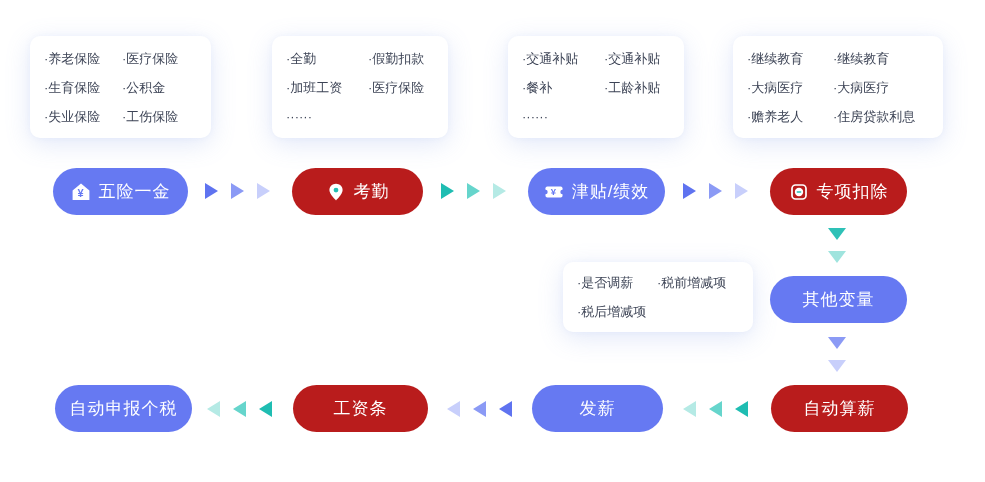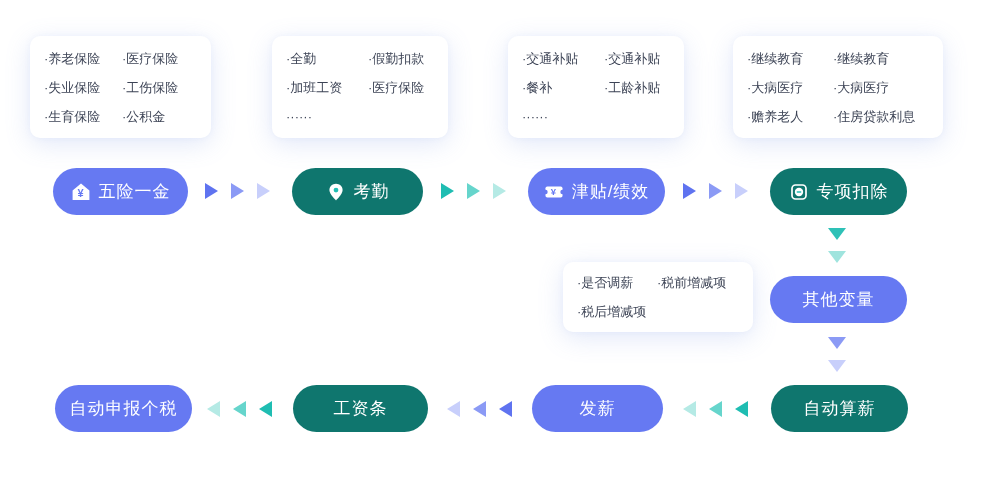--- a/index.html
+++ b/index.html
@@ -13,44 +13,44 @@
     padding:8px 14px; box-sizing:border-box;
   }
   .card-row { display:flex; line-height:29px; font-size:13px; color:#3d4456; white-space:nowrap; }
   .card-row .c1 { width:var(--c1w,82px); flex:none; }
   .pill {
     position:absolute; height:47px; border-radius:24px; box-sizing:border-box;
     display:flex; align-items:center; justify-content:center; gap:8px;
     color:#fff; font-size:17px; letter-spacing:1px; white-space:nowrap;
   }
   .pill.purple { background:#6679f2; }
-  .pill.teal   { background:#0f766e; }
+  .pill.teal   { background:#b91c1c; }
   .tri { position:absolute; width:0; height:0; }
   .tri-right { border-top:8px solid transparent; border-bottom:8px solid transparent; border-left:13px solid; }
   .tri-left  { border-top:8px solid transparent; border-bottom:8px solid transparent; border-right:13px solid; }
   .tri-down  { border-left:9px solid transparent; border-right:9px solid transparent; border-top:12px solid; }
   .icon { display:flex; flex:none; }
 </style>
 </head>
 <body>
 
 <div class="stage">
 
   <div class="card" style="left:30px; top:36px; width:181px; height:102px; --c1w:78px;">
     <div class="card-row">
         <span class="c1">·养老保险</span>
         <span>·医疗保险</span>
       </div>
     <div class="card-row">
+        <span class="c1">·生育保险</span>
+        <span>·公积金</span>
+      </div>
+    <div class="card-row">
         <span class="c1">·失业保险</span>
         <span>·工伤保险</span>
-      </div>
-    <div class="card-row">
-        <span class="c1">·生育保险</span>
-        <span>·公积金</span>
       </div>
   </div>
 
   <div class="card" style="left:272px; top:36px; width:176px; height:102px; --c1w:82px;">
     <div class="card-row">
         <span class="c1">·全勤</span>
         <span>·假勤扣款</span>
       </div>
     <div class="card-row">
         <span class="c1">·加班工资</span>

